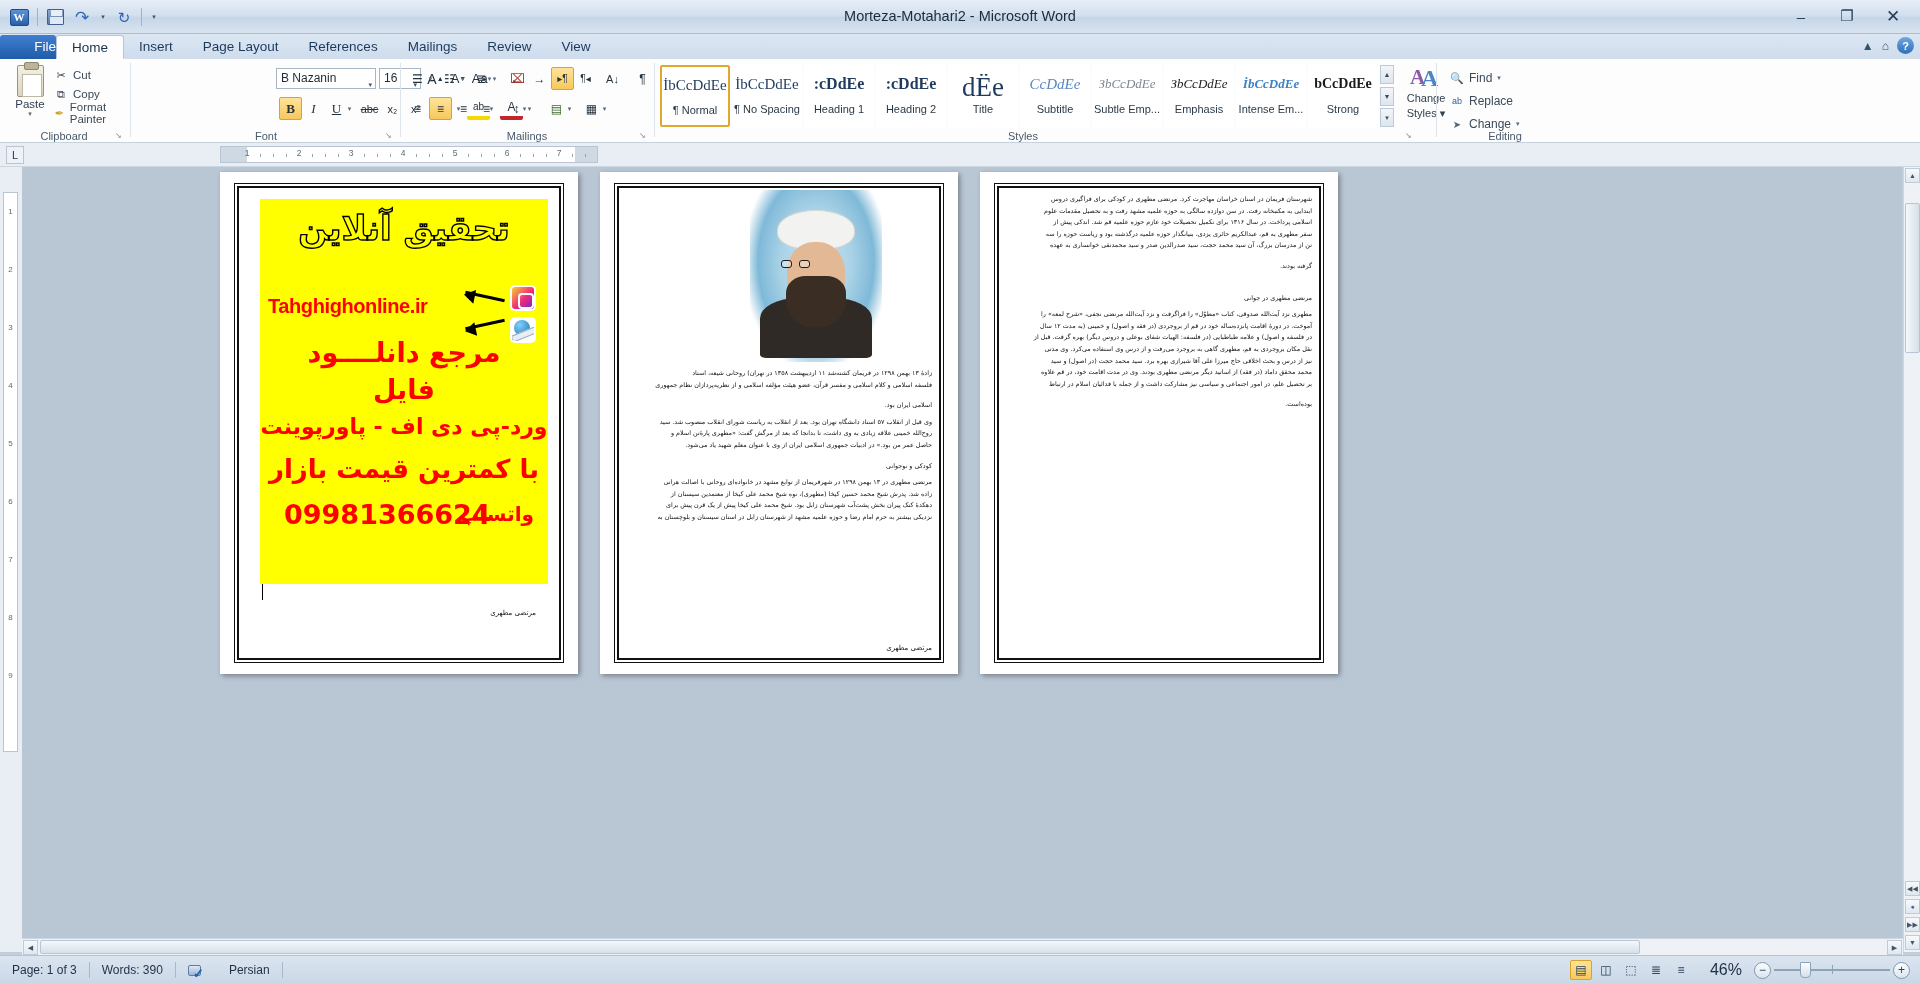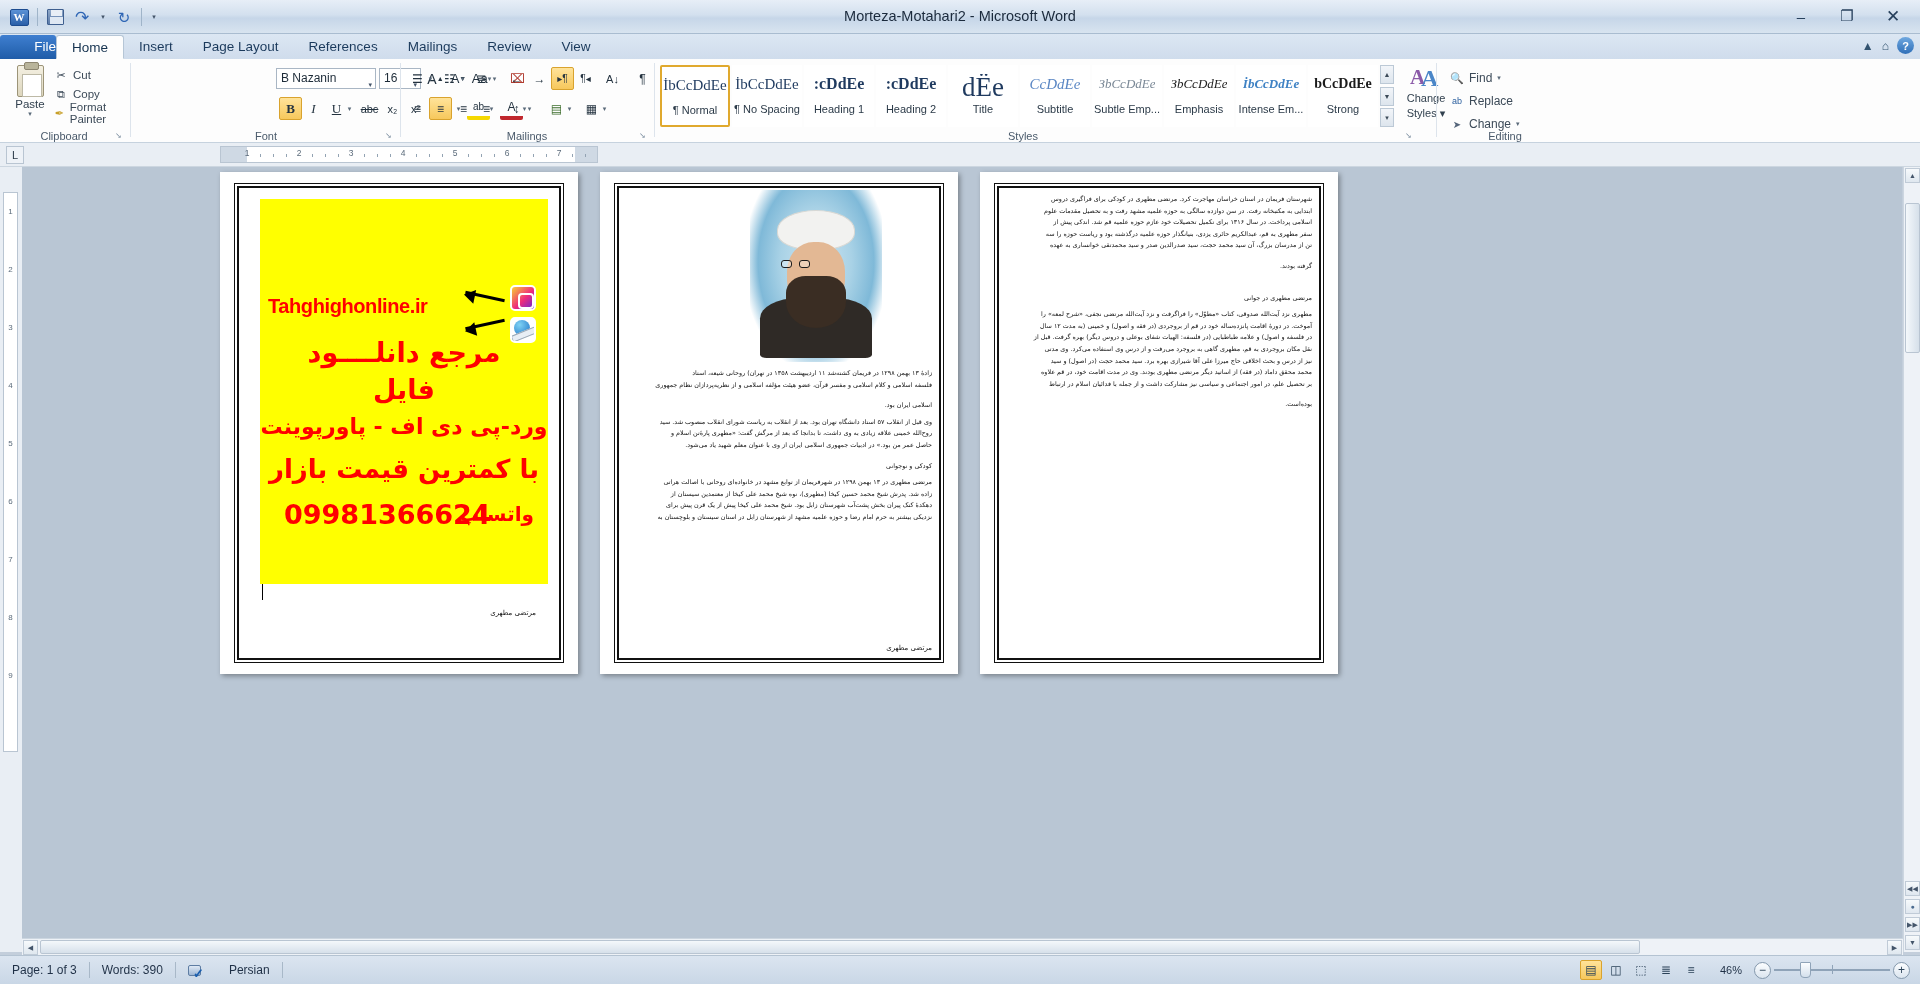--- a/index.html
+++ b/index.html
@@ -570,20 +570,21 @@
       <span class="vr-num" style="top: 420px;">8</span>
       <span class="vr-num" style="top: 478px;">9</span>
     </div>
 </div>
 
 <div class="canvas">
 
   <div class="page" style="left:198px">
     <div class="pgborder"></div>
     <div class="ad" style="left:40px; top:27px; width:288px; height:385px;">
+      <div class="ad-t1" style="top:8px">تحقیق آنلاین</div>
       <div class="ad-url" style="left:8px; top:96px">Tahghighonline.ir</div>
 
       <div class="sm-ico ig" style="left:250px; top:86px"></div>
       <div class="sm-ico globe" style="left:250px; top:118px">
         <div class="globe-b"></div>
           <div class="globe-band"></div>
       </div>
       <div class="arrow" style="left:205px; top:96px; width:40px; transform:rotate(12deg)"></div>
       <div class="arrow" style="left:205px; top:124px; width:40px; transform:rotate(-12deg)"></div>
 
@@ -675,21 +676,21 @@
   <div class="st-item">Persian</div>
   <div class="st-div"></div>
 
   <div style="margin-left:auto; display:flex; align-items:center; gap:3px; padding-right:10px">
     <div class="vbtn on">▤</div>
     <div class="vbtn">◫</div>
     <div class="vbtn">⬚</div>
     <div class="vbtn">≣</div>
     <div class="vbtn">≡</div>
     <span style="width:12px"></span>
-    <span style="font-size:11px;color:#1f3046">46%</span>
+    <span style="font-size:16px;color:#1f3046">46%</span>
     <span style="width:6px"></span>
     <div class="zcirc">−</div>
     <div class="zslider">
       <div class="ztrack"></div>
         <div class="zmid"></div>
         <div class="zthumb"></div>
     </div>
     <div class="zcirc">+</div>
   </div>
 </div>

